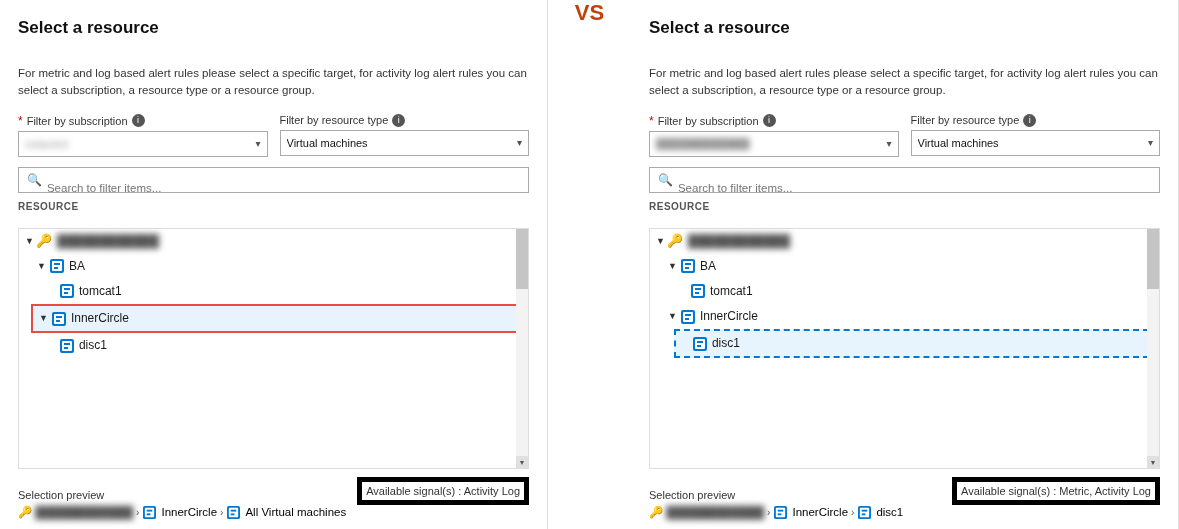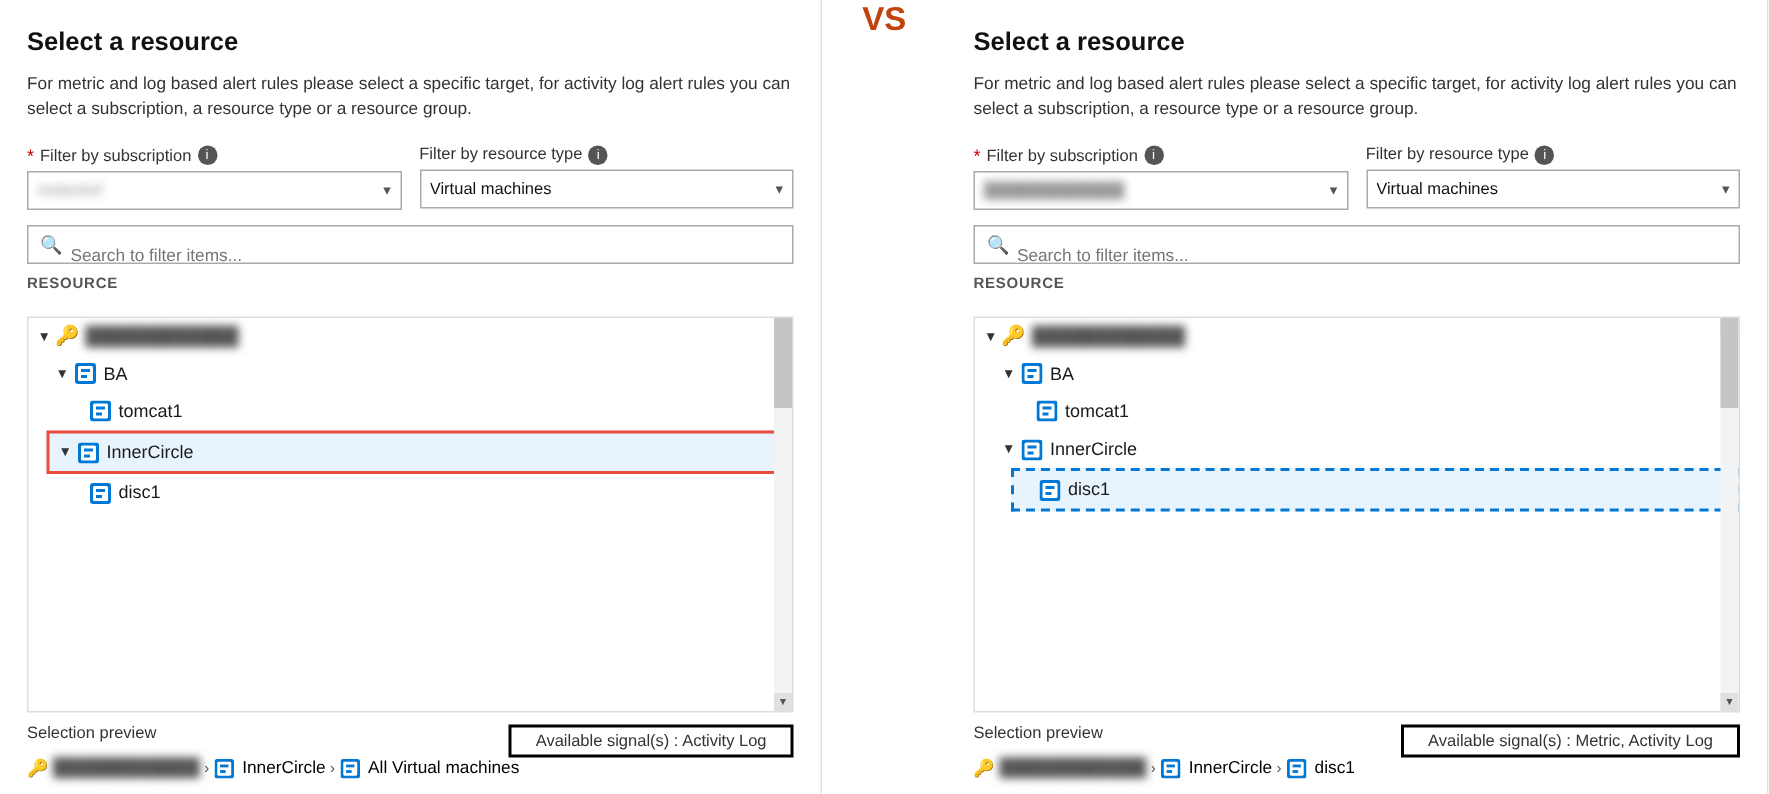--- a/index.html
+++ b/index.html
@@ -27,21 +27,21 @@
       justify-content: center;
       font-size: 22px;
       font-weight: bold;
       color: #c2410c;
       flex-shrink: 0;
     }
     .panel-title {
       font-size: 17px;
       font-weight: 600;
       color: #111;
-      margin-bottom: 10px;
+      margin-bottom: 27px;
     }
     .panel-description {
       font-size: 11.5px;
       color: #333;
       margin-bottom: 14px;
       line-height: 1.5;
     }
     .filters-row {
       display: flex;
       gap: 12px;
@@ -221,41 +221,41 @@
     .panel-bottom {
       margin-top: 8px;
     }
     .selection-preview-label {
       font-size: 11px;
       color: #333;
       margin-bottom: 4px;
     }
     .selection-preview-row {
       display: flex;
-      align-items: flex-start;
+      align-items: flex-end;
       justify-content: space-between;
     }
     .breadcrumb {
       display: flex;
       align-items: center;
       gap: 4px;
       font-size: 11.5px;
     }
     .breadcrumb-item {
       display: flex;
       align-items: center;
       gap: 3px;
     }
     .breadcrumb-arrow {
       color: #555;
       font-size: 10px;
     }
     .available-signals {
-      border: 2px solid #000000;
-      padding: 3px 16px;
+      border: 5px solid #000000;
+      padding: 3px 4px;
       font-size: 11px;
       color: #333;
     }
     .blurred-text {
       filter: blur(3px);
       display: inline-block;
       color: #555;
     }
   </style>
 </head>

